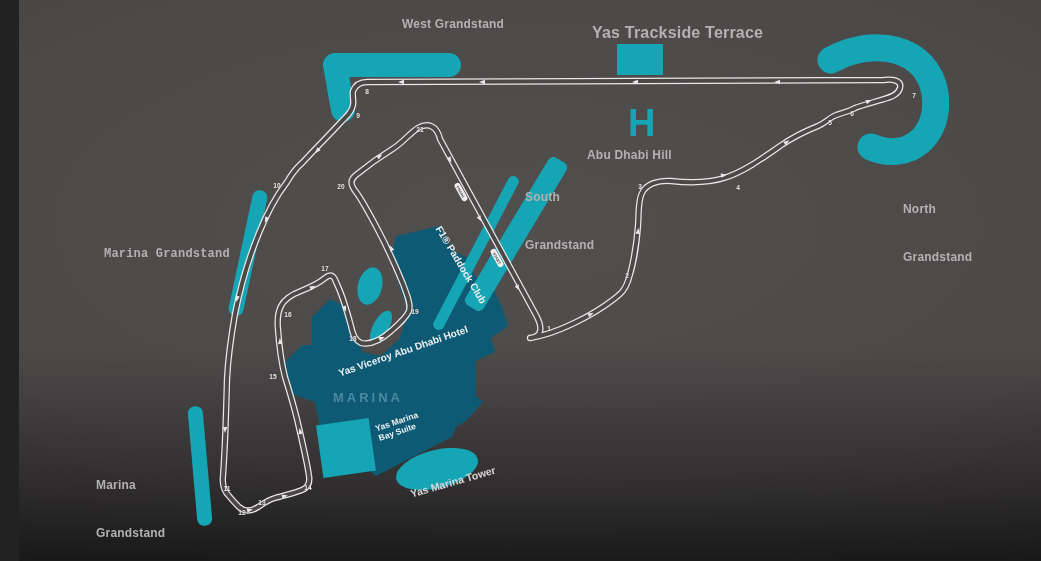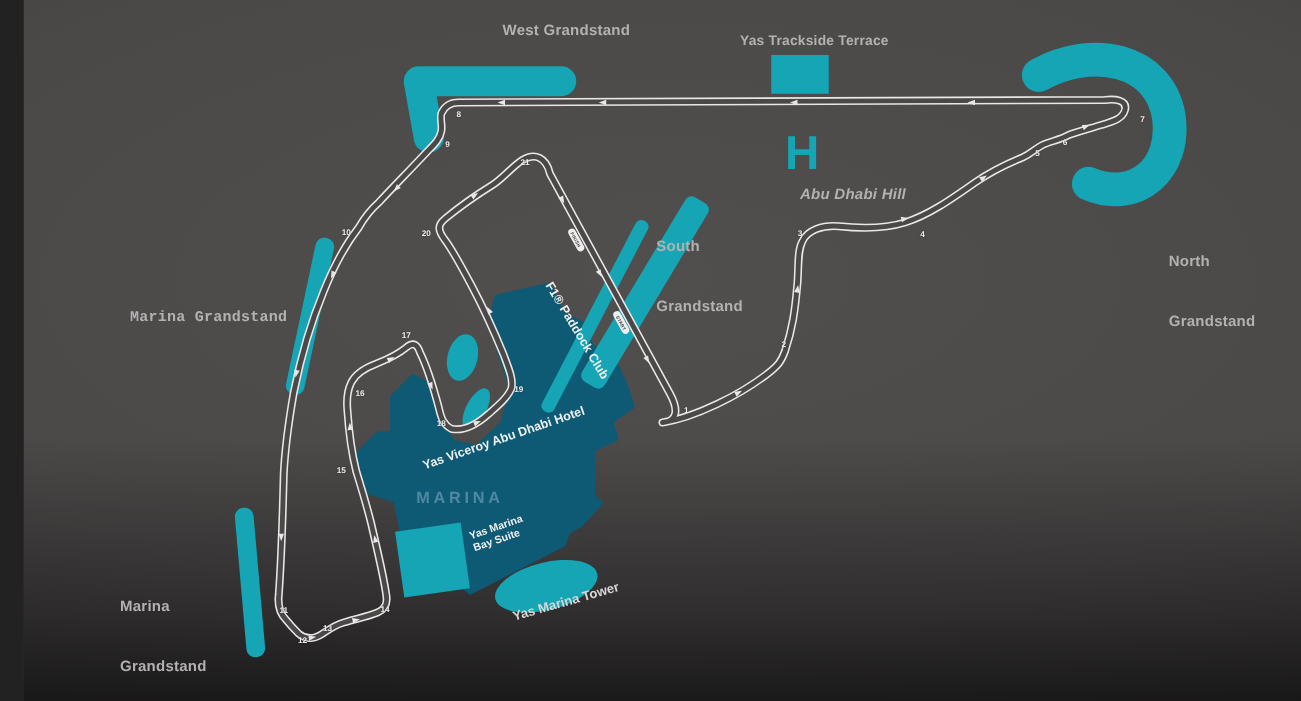--- a/index.html
+++ b/index.html
@@ -9,21 +9,21 @@
     background:
       linear-gradient(180deg, rgba(0,0,0,0) 62%, rgba(0,0,0,0.38) 88%, rgba(0,0,0,0.62) 100%),
       radial-gradient(120% 95% at 48% 40%, #514e4e 0%, #4b4848 52%, #403d3d 80%, #2e2b2b 100%);
     margin-left: 19px;
   }
   .stage svg{position:absolute;left:0;top:0;}
   .label{
     position:absolute;font-weight:700;color:#b3b1b1;
     font-size:12px;line-height:16px;white-space:pre;letter-spacing:.2px;
   }
-  .label.small{font-size:11px;}
+  .label.small{font-size:16px;}
   .rot{transform-origin:0 0;}
   .marina-word{
     position:absolute;left:314px;top:390px;font-size:13px;font-weight:700;
     letter-spacing:3px;color:#4d89a3;
   }
   .heli{
     position:absolute;left:609px;top:102px;font-size:38px;font-weight:800;
     color:#15a5b5;letter-spacing:0;
   }
   .turn{
@@ -194,23 +194,23 @@
 
   <div class="label small" style="left:573px;top:25px;">Yas Trackside Terrace</div>
 
   <div class="label" style="left:506px;top:157px;">
     <div>South</div>
     <div>Grandstand</div>
   </div>
 
   <div class="heli">H</div>
 
-  <div class="label" style="left:621px;top:147px;font-style:italic;">Abu Dhabi Hill</div>
-
-  <div class="label" style="left:916px;top:169px;">
+  <div class="label" style="left:568px;top:147px;">Abu Dhabi Hill</div>
+
+  <div class="label" style="left:884px;top:169px;">
     <div>North</div>
     <div>Grandstand</div>
   </div>
 
   <div class="label" style="left:85px;top:246px;font-family:Liberation Mono, monospace;">Marina Grandstand</div>
 
   <div class="label" style="left:77px;top:445px;">
     <div>Marina</div>
     <div>Grandstand</div>
   </div>

